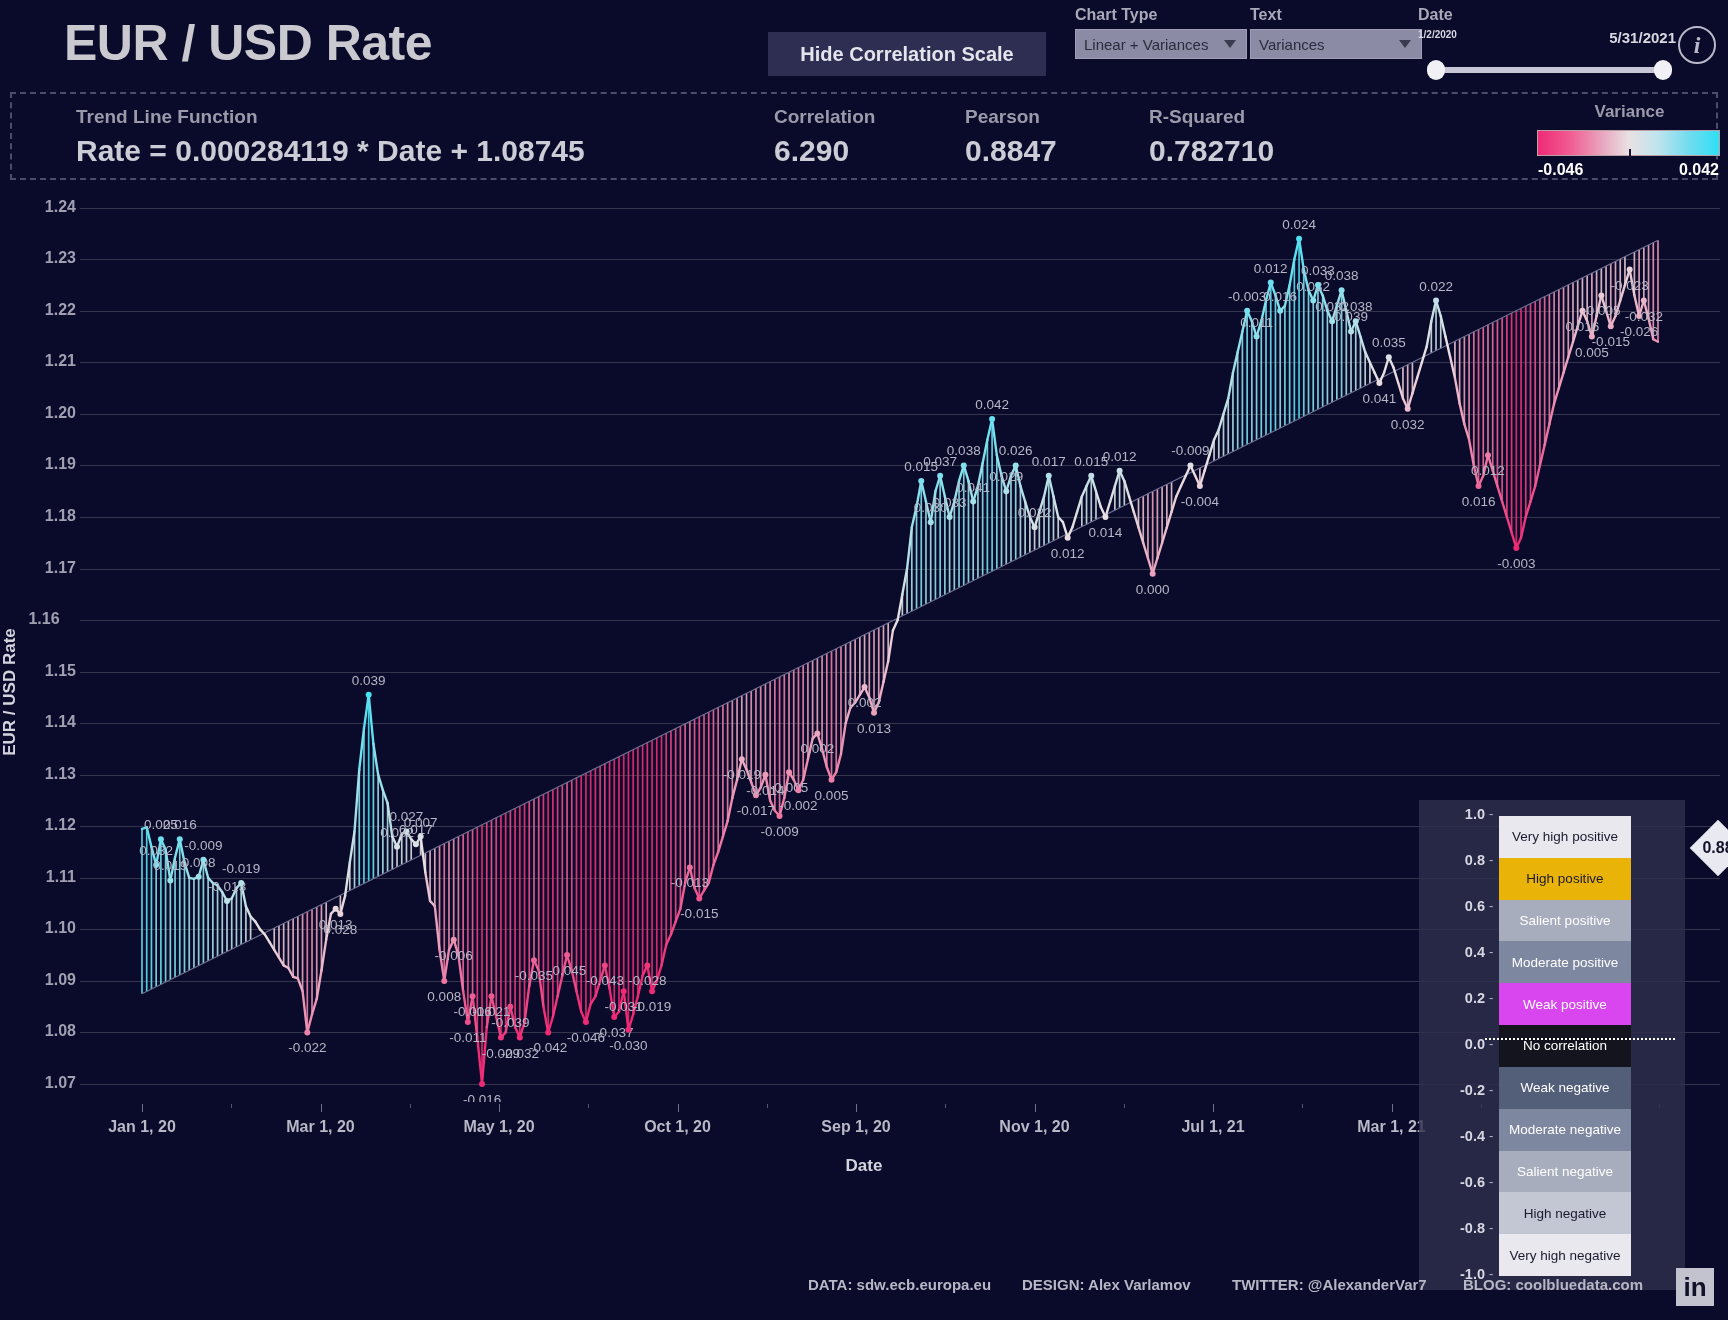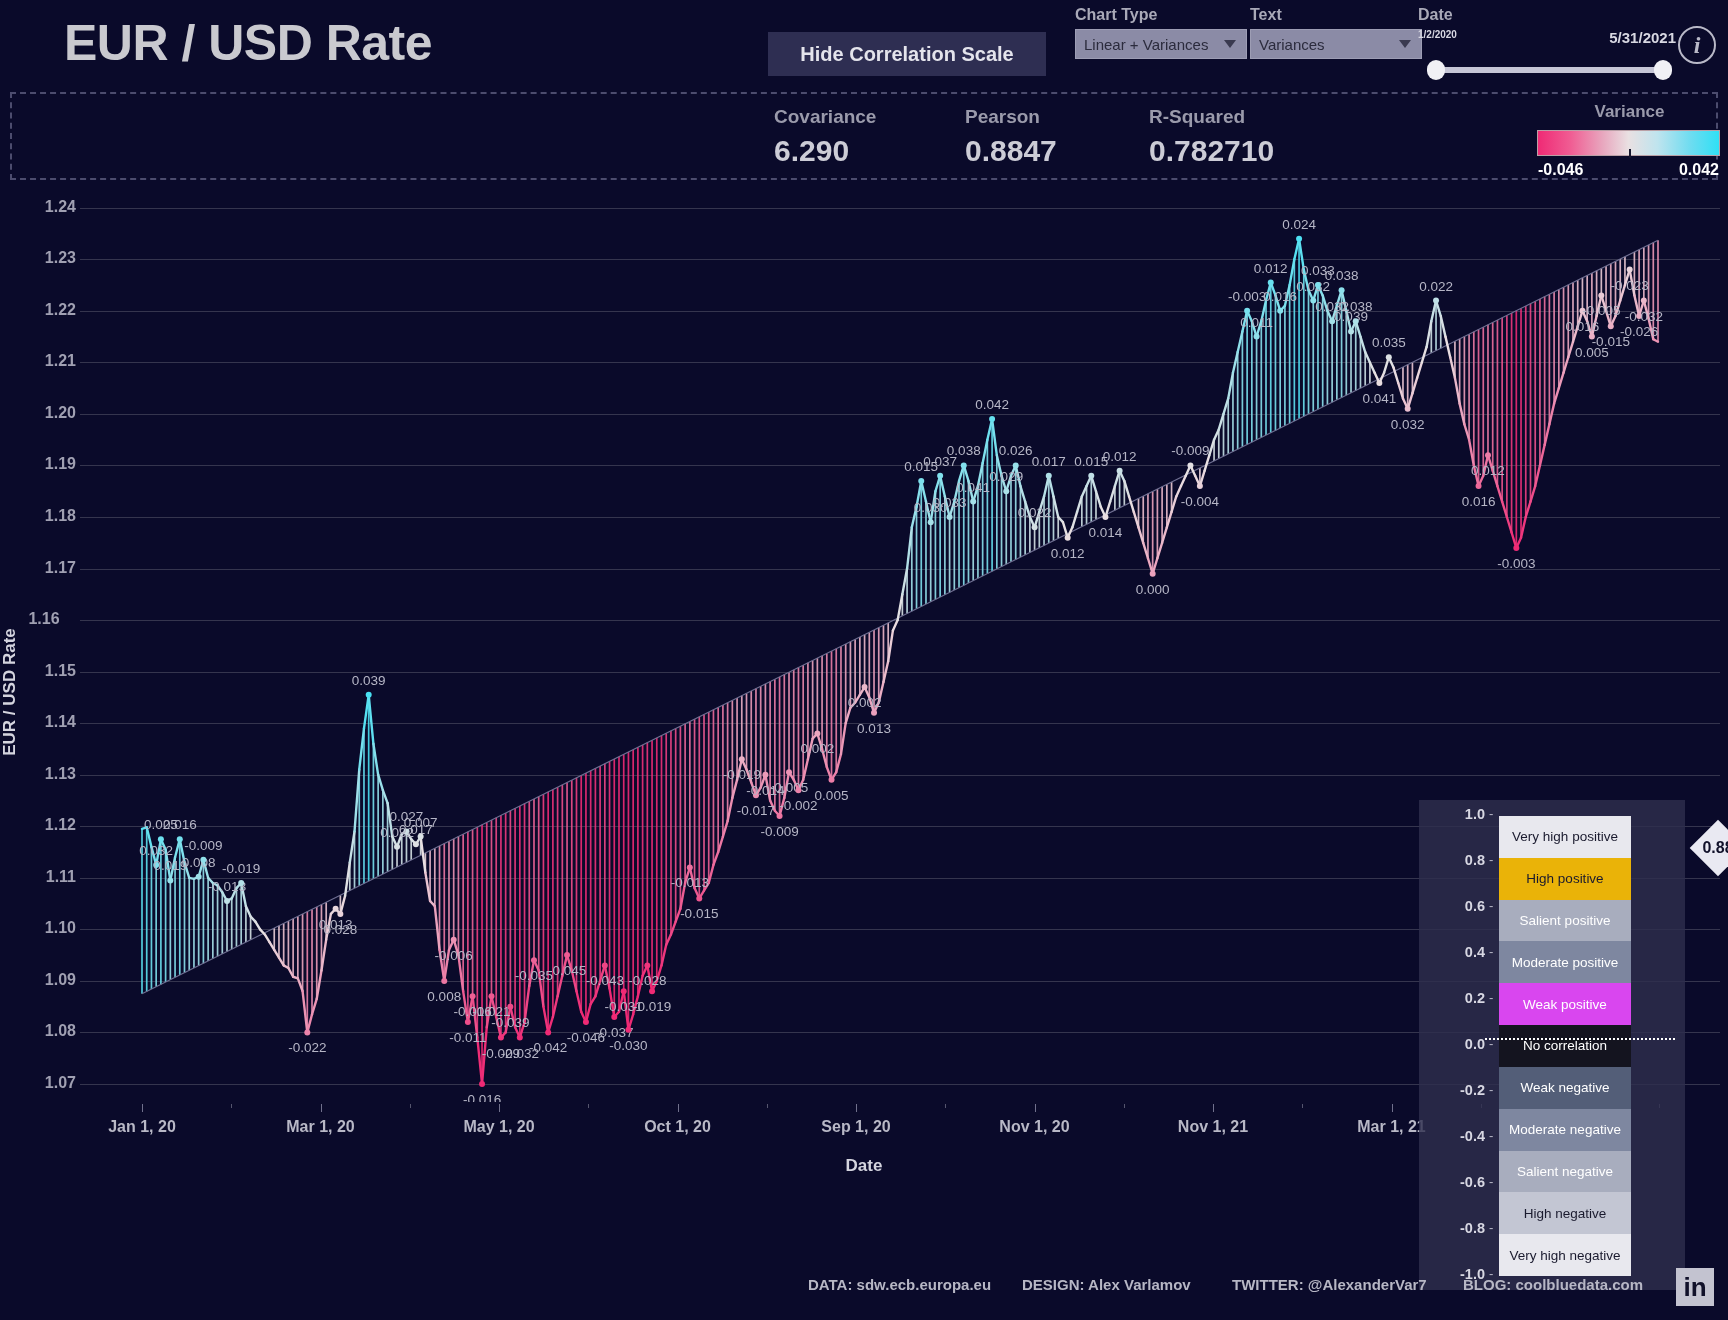--- a/index.html
+++ b/index.html
@@ -172,22 +172,26 @@
   <div id="slider">
     <div id="slider-track"></div>
     <div class="slider-handle" id="slider-h1"></div>
     <div class="slider-handle" id="slider-h2"></div>
   </div>
 
   <div id="info-icon">i</div>
 </div>
 
 <div id="stats-band">
+  <div class="stat" id="stat-trend">
+    <span class="k">Trend Line Function</span>
+    <span class="v">Rate = 0.000284119 * Date + 1.08745</span>
+  </div>
   <div class="stat" id="stat-cov">
-    <span class="k">Covariance</span>
+    <span class="k">Correlation</span>
     <span class="v">6.290</span>
   </div>
   <div class="stat" id="stat-pearson">
     <span class="k">Pearson</span>
     <span class="v">0.8847</span>
   </div>
   <div class="stat" id="stat-r2">
     <span class="k">R-Squared</span>
     <span class="v">0.782710</span>
   </div>
@@ -1052,21 +1056,21 @@
       <div class="xtick-minor" style="left: 686.5px;"></div>
       <div class="xlabel" style="left: 597.5px;">Oct 1, 20</div>
       <div class="xtick-major" style="left: 776px;"></div>
       <div class="xtick-minor" style="left: 865px;"></div>
       <div class="xlabel" style="left: 776px;">Sep 1, 20</div>
       <div class="xtick-major" style="left: 954.5px;"></div>
       <div class="xtick-minor" style="left: 1043.5px;"></div>
       <div class="xlabel" style="left: 954.5px;">Nov 1, 20</div>
       <div class="xtick-major" style="left: 1133px;"></div>
       <div class="xtick-minor" style="left: 1222px;"></div>
-      <div class="xlabel" style="left: 1133px;">Nov 1, 21</div>
+      <div class="xlabel" style="left: 1133px;">Jul 1, 21</div>
       <div class="xtick-major" style="left: 1311.5px;"></div>
       <div class="xtick-minor" style="left: 1400.5px;"></div>
       <div class="xlabel" style="left: 1311.5px;">Mar 1, 21</div>
       <div class="xtick-major" style="left: 1490px;"></div>
       <div class="xtick-minor" style="left: 1579px;"></div>
       <div class="xlabel" style="left: 1490px;">May 1, 21</div>
     </div>
   <div id="xaxis-title">Date</div>
 
   <div id="corr-panel">

